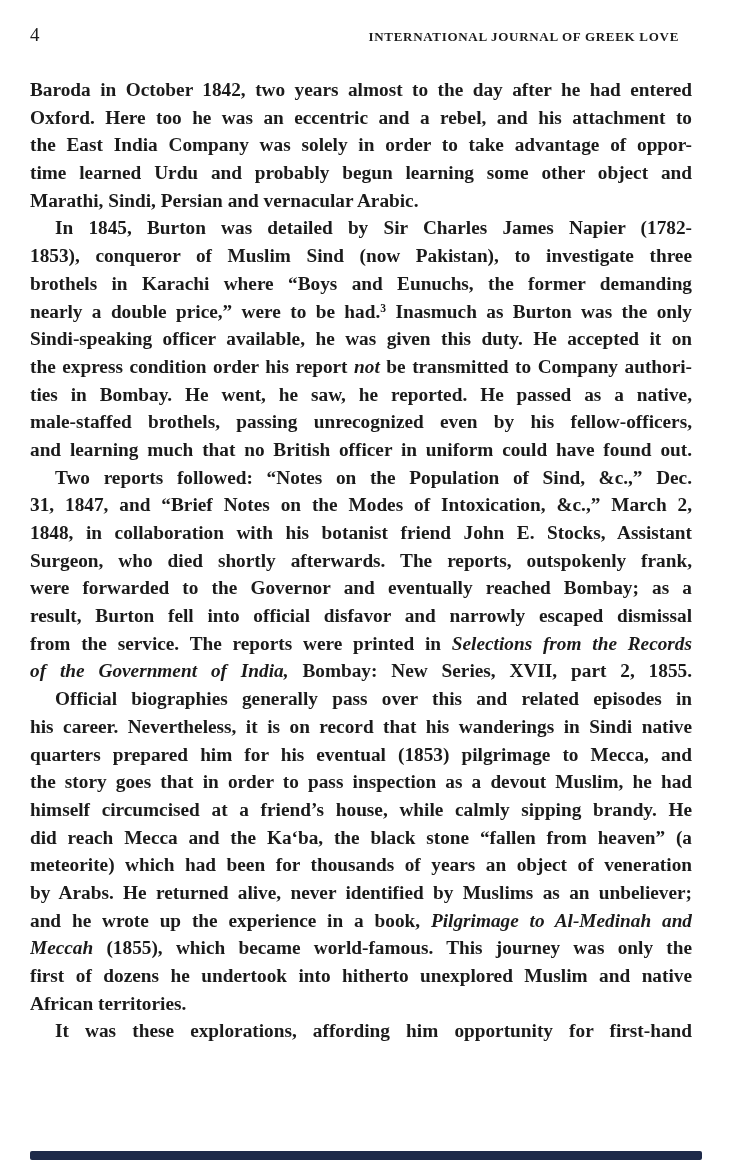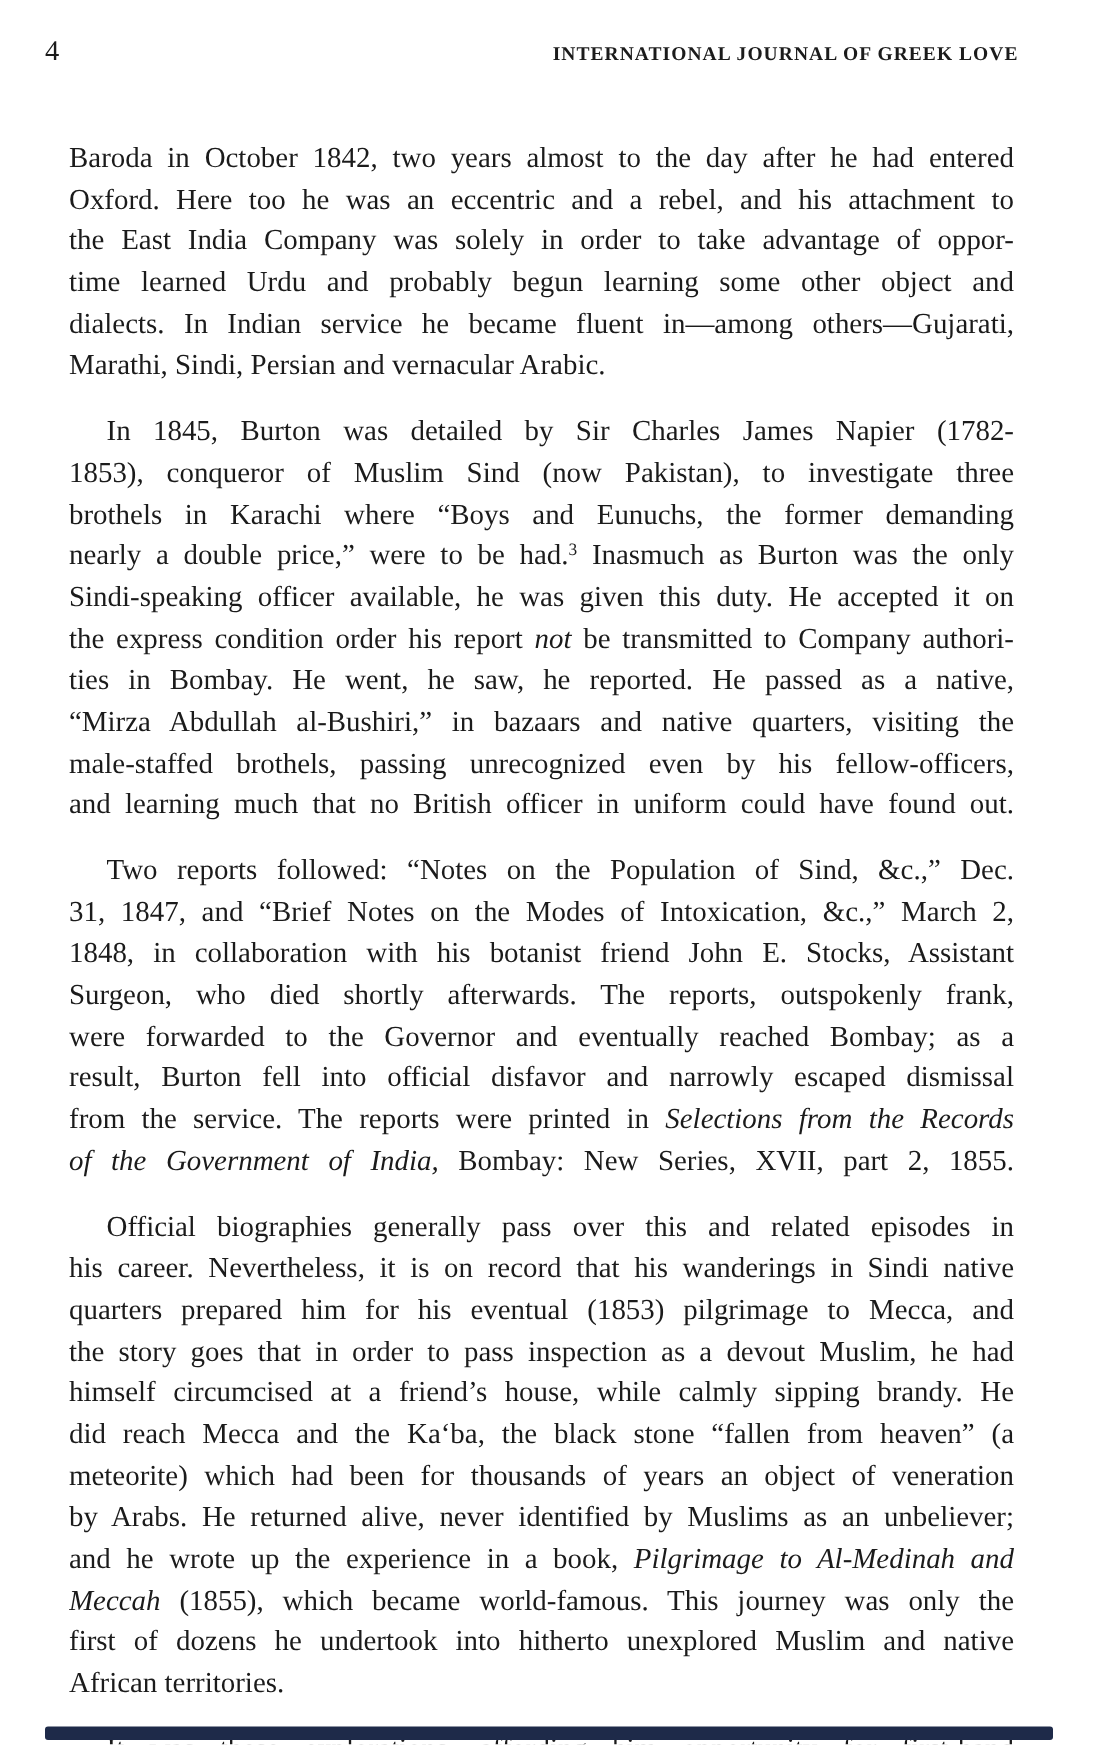--- a/index.html
+++ b/index.html
@@ -36,22 +36,23 @@
     letter-spacing: 0.7px;
     white-space: nowrap;
   }
   .page-body {
     position: absolute;
     top: 76px;
     left: 30px;
     width: 662px;
   }
   .para {
-    margin: 16px;
+    margin: 0;
     padding: 0;
+    font-weight: bold;
   }
   .line {
     height: 27.7px;
     line-height: 27.7px;
     font-size: 19.3px;
     text-align: justify;
     text-align-last: justify;
     overflow: hidden;
     white-space: normal;
   }
@@ -86,32 +87,30 @@
   <div class="header-row">
     <span class="page-number">4</span>
     <span class="running-header">INTERNATIONAL JOURNAL OF GREEK LOVE</span>
   </div>
   <div class="page-body">
       <div class="para">
         <div class="line"><span>Baroda in October 1842, two years almost to the day after he had entered</span></div>
         <div class="line"><span>Oxford. Here too he was an eccentric and a rebel, and his attachment to</span></div>
         <div class="line"><span>the East India Company was solely in order to take advantage of oppor-</span></div>
         <div class="line"><span>time learned Urdu and probably begun learning some other object and</span></div>
-        <div class="line"><span>dialects. In Indian service he became fluent in—among others—Gujarati,</span></div>
         <div class="line last"><span>Marathi, Sindi, Persian and vernacular Arabic.</span></div>
       </div>
       <div class="para">
         <div class="line first-indent"><span>In 1845, Burton was detailed by Sir Charles James Napier (1782-</span></div>
         <div class="line"><span>1853), conqueror of Muslim Sind (now Pakistan), to investigate three</span></div>
         <div class="line"><span>brothels in Karachi where “Boys and Eunuchs, the former demanding</span></div>
         <div class="line"><span>nearly a double price,” were to be had.</span><sup>3</sup><span> Inasmuch as Burton was the only</span></div>
         <div class="line"><span>Sindi-speaking officer available, he was given this duty. He accepted it on</span></div>
         <div class="line"><span>the express condition order his report </span><em>not</em><span> be transmitted to Company authori-</span></div>
         <div class="line"><span>ties in Bombay. He went, he saw, he reported. He passed as a native,</span></div>
-        <div class="line"><span>“Mirza Abdullah al-Bushiri,” in bazaars and native quarters, visiting the</span></div>
         <div class="line"><span>male-staffed brothels, passing unrecognized even by his fellow-officers,</span></div>
         <div class="line"><span>and learning much that no British officer in uniform could have found out.</span></div>
       </div>
       <div class="para">
         <div class="line first-indent"><span>Two reports followed: “Notes on the Population of Sind, &amp;c.,” Dec.</span></div>
         <div class="line"><span>31, 1847, and “Brief Notes on the Modes of Intoxication, &amp;c.,” March 2,</span></div>
         <div class="line"><span>1848, in collaboration with his botanist friend John E. Stocks, Assistant</span></div>
         <div class="line"><span>Surgeon, who died shortly afterwards. The reports, outspokenly frank,</span></div>
         <div class="line"><span>were forwarded to the Governor and eventually reached Bombay; as a</span></div>
         <div class="line"><span>result, Burton fell into official disfavor and narrowly escaped dismissal</span></div>

